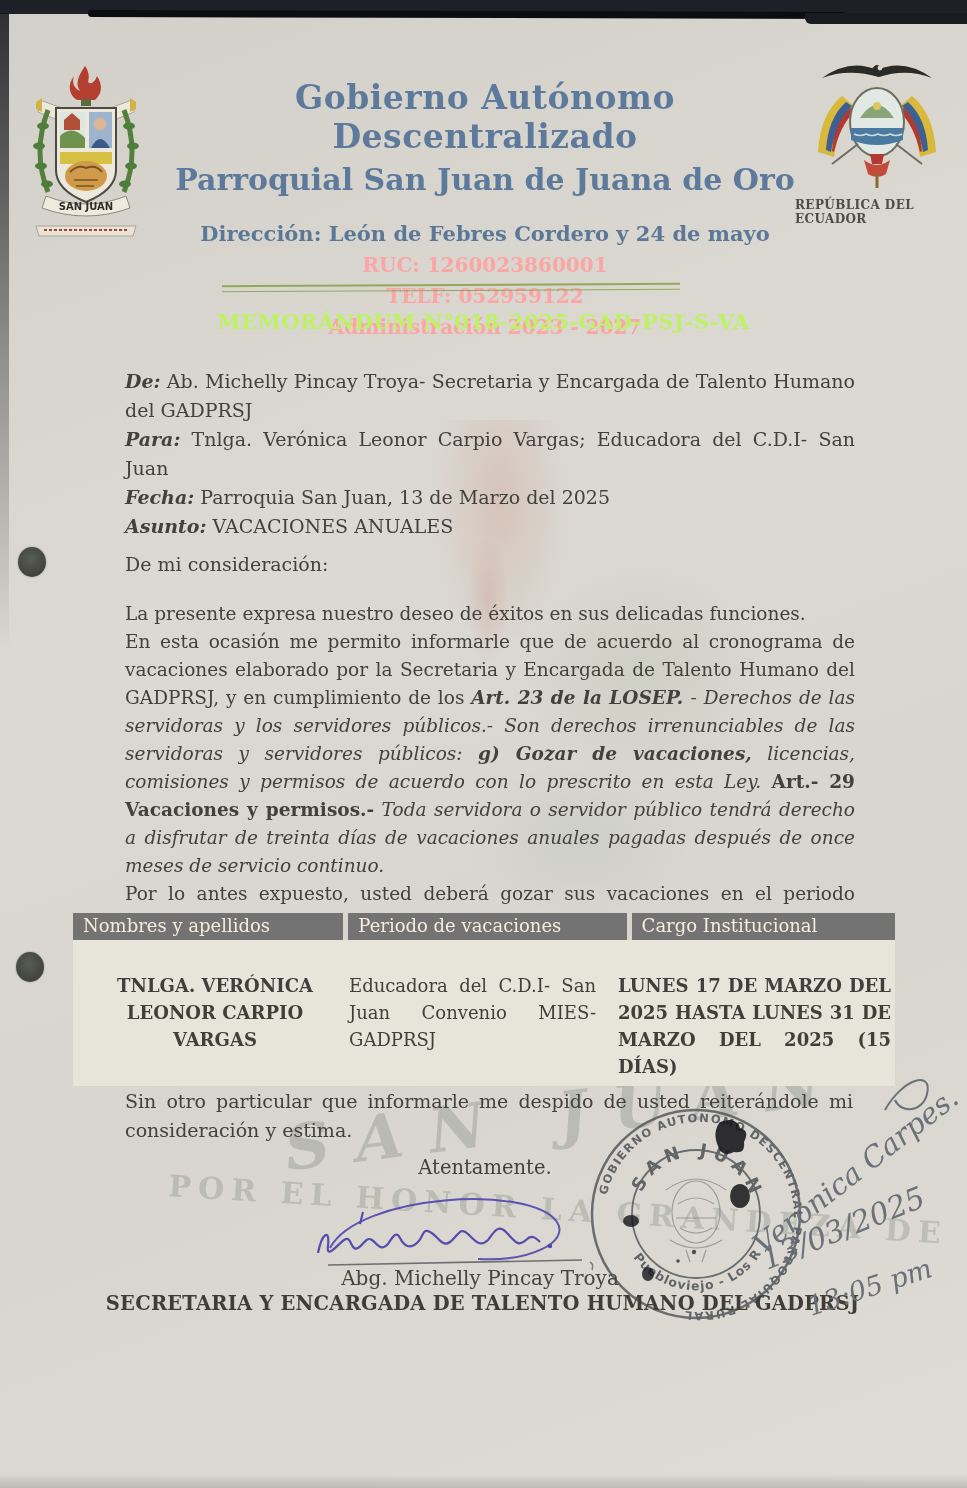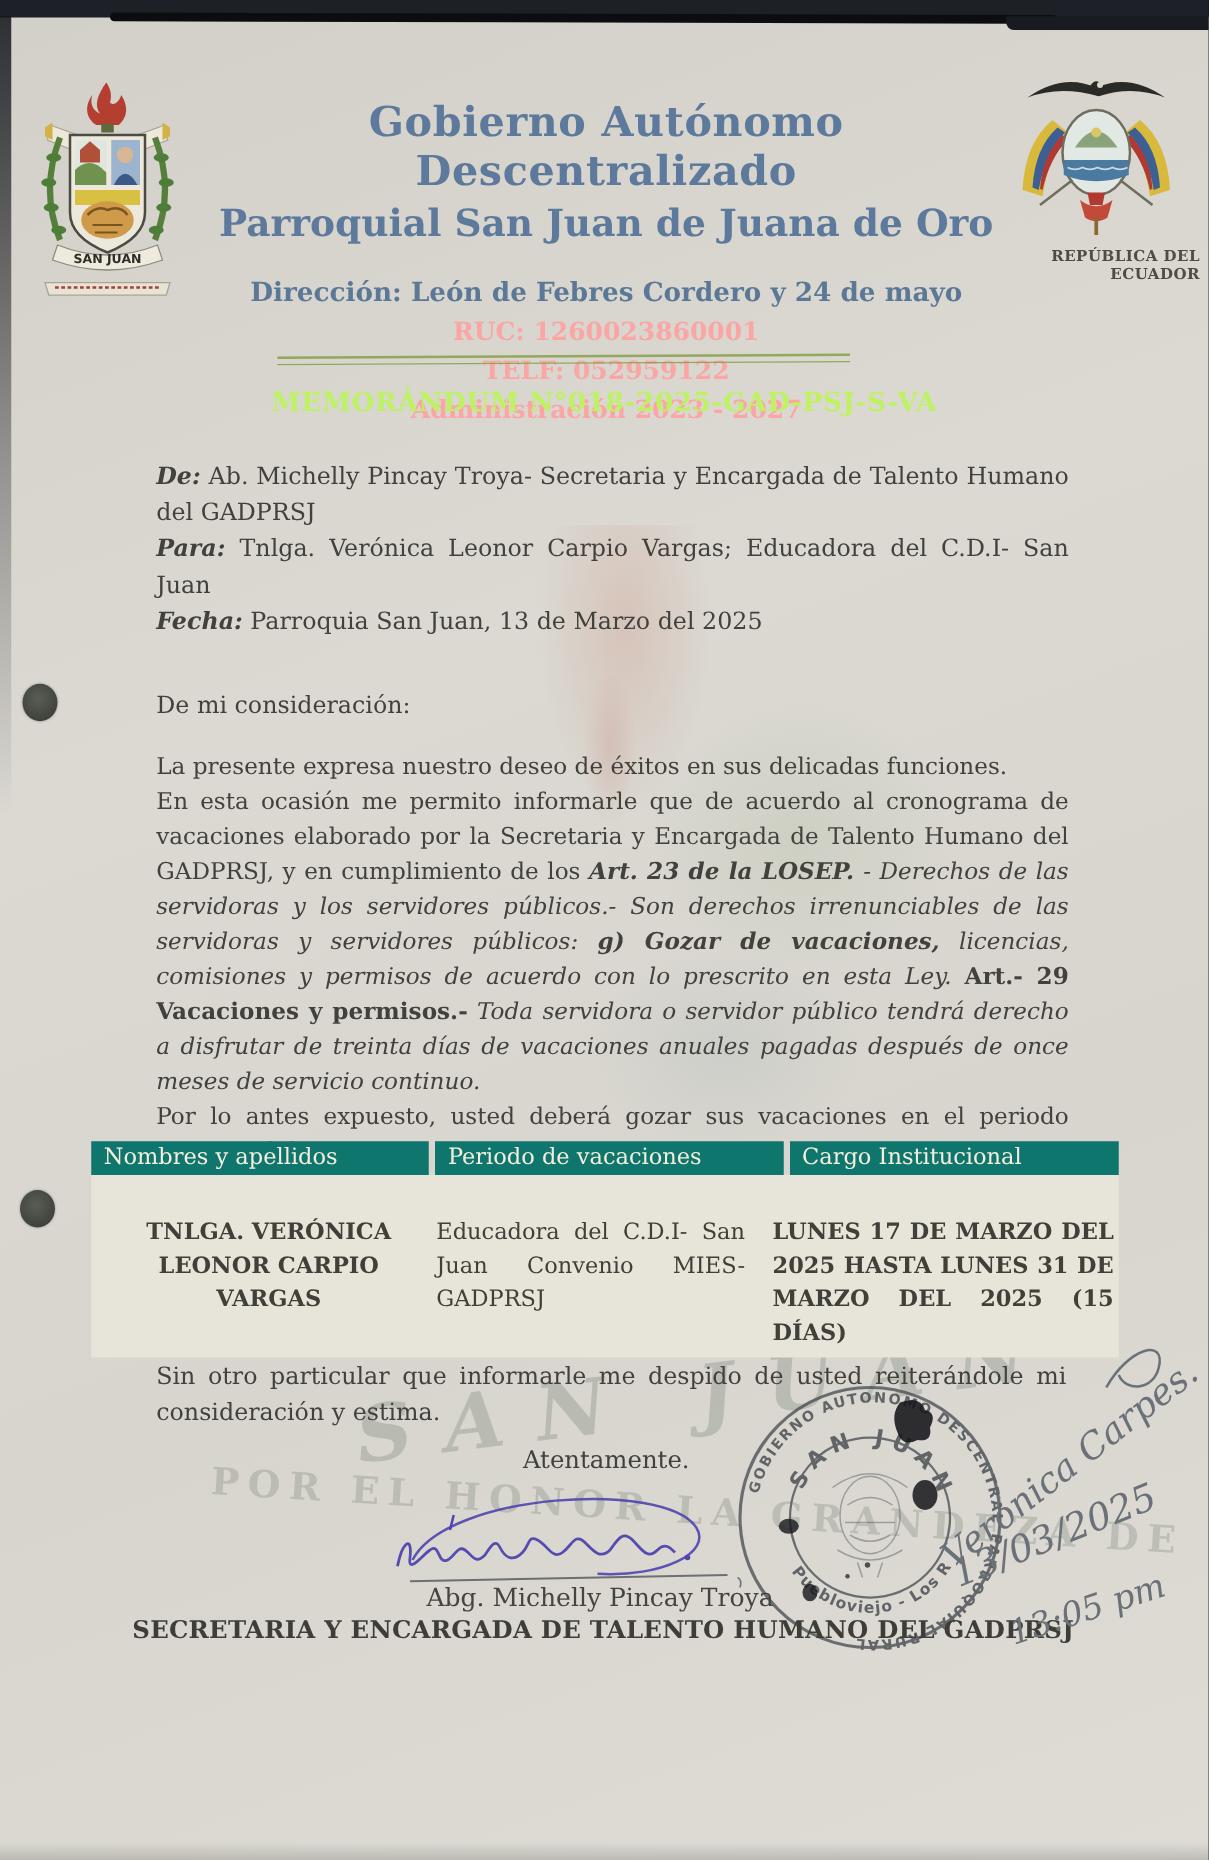--- a/index.html
+++ b/index.html
@@ -39,41 +39,41 @@
   
   .hdr{position:absolute;left:150px;top:78px;width:670px;text-align:center;color:#5d7a9c;}
   .hdr-l1{font-size:33px;font-weight:bold;letter-spacing:.5px;}
   .hdr-l2{font-size:30px;font-weight:bold;margin-top:6px;}
   .hdr-l3{font-size:21px;font-weight:bold;margin-top:24px;color:#5c7897;}
   .hdr-l4,.hdr-l5,.hdr-l6{font-size:20px;font-weight:bold;margin-top:7px;color:#fca5a5;}
   .hdr-divider{position:absolute;left:222px;top:284px;width:458px;height:4px;
     border-top:2.5px solid #87a04a;border-bottom:1.5px solid #87a04a;opacity:.85;transform:rotate(-.3deg);}
   .crest-left{position:absolute;left:28px;top:60px;}
   .crest-right{position:absolute;left:802px;top:56px;}
-  .crest-caption{position:absolute;left:795px;top:198px;width:165px;text-align:right;
+  .crest-caption{position:absolute;left:795px;top:198px;width:165px;text-align:left;
     font-size:12px;font-weight:bold;color:#4e4c45;letter-spacing:.4px;}
 
   
   .doc-text{color:#42413c;}
   .memo-title{position:absolute;left:0;top:309px;width:967px;text-align:center;
     font-size:21px;font-weight:bold;letter-spacing:.5px;color:#bef264;}
   .fields{position:absolute;left:125px;top:367px;width:730px;font-size:19px;line-height:29px;text-align:justify;}
   .fields p{margin:0;}
   .fields b{font-weight:bold;font-style:italic;}
   .salutation{position:absolute;left:125px;top:553px;font-size:19px;}
   .body-par{position:absolute;left:125px;top:600px;width:730px;
     font-size:18.5px;line-height:28px;text-align:justify;}
   .seg-bold{font-weight:bold;}
   .seg-italic{font-style:italic;}
   .seg-bold-italic{font-weight:bold;font-style:italic;}
 
   
   .vac-table{position:absolute;left:73px;top:913px;width:822px;}
   .t-head{display:flex;gap:5px;}
-  .t-head .th{height:27px;background:#0f766e;color:#f6eedc;font-size:18px;
+  .t-head .th{height:27px;background:#737373;color:#f6eedc;font-size:18px;
     padding:2px 0 0 10px;box-sizing:border-box;font-weight:normal;}
   .th1{width:272px;} .th2{width:265px;} .th3{width:280px;}
   .t-row{display:flex;background:#e7e4da;min-height:146px;}
   .t-row .td{box-sizing:border-box;padding-top:32px;font-size:18px;line-height:27px;color:#413f3a;}
   .td1{width:272px;text-align:center;font-weight:bold;padding-left:40px;padding-right:28px;}
   .td2{width:265px;text-align:justify;padding-left:4px;padding-right:14px;}
   .td3{width:285px;text-align:justify;font-weight:bold;padding-left:8px;padding-right:4px;}
 
   .closing{position:absolute;left:125px;top:1087px;width:728px;
     font-size:19px;line-height:29px;text-align:justify;}
@@ -179,20 +179,21 @@
   <div class="hdr-l6">Administración 2023 - 2027</div>
 </div>
 <div class="hdr-divider"></div>
 
 <div class="memo-title doc-text">MEMORÁNDUM N°018-2025-GAD-PSJ-S-VA</div>
 
 <div class="fields doc-text">
   <p><b>De:</b><span> Ab. Michelly Pincay Troya- Secretaria y Encargada de Talento Humano del GADPRSJ</span></p>
   <p><b>Para:</b><span> Tnlga. Verónica Leonor Carpio Vargas; Educadora del C.D.I- San Juan</span></p>
   <p><b>Fecha:</b><span> Parroquia San Juan, 13 de Marzo del 2025</span></p>
+  <p><b>Asunto:</b><span> VACACIONES ANUALES</span></p>
 </div>
 
 <div class="salutation doc-text">De mi consideración:</div>
 
 <div class="body-par doc-text"><span>La presente expresa nuestro deseo de éxitos en sus delicadas funciones.</span><br><span>En esta ocasión me permito informarle que de acuerdo al cronograma de vacaciones elaborado por la Secretaria y Encargada de Talento Humano del GADPRSJ, y  en cumplimiento de los </span><span class="seg-bold-italic">Art. 23 de la LOSEP. </span><span class="seg-italic">- Derechos de las servidoras y los servidores públicos.- Son derechos irrenunciables de las servidoras y servidores públicos: </span><span class="seg-bold-italic">g) Gozar de vacaciones,</span><span class="seg-italic"> licencias, comisiones y permisos de acuerdo con lo prescrito en esta Ley. </span><span class="seg-bold">Art.- 29 Vacaciones y permisos.-</span><span class="seg-italic"> Toda servidora o servidor público tendrá derecho a disfrutar de treinta días de vacaciones anuales pagadas después de once meses de servicio continuo.</span><br><span>Por lo antes expuesto, usted deberá gozar sus vacaciones en el periodo comprendido:</span></div>
 
 <div class="vac-table">
   <div class="t-head">
     <div class="th th1">Nombres y apellidos</div>
     <div class="th th3">Periodo de vacaciones</div>

